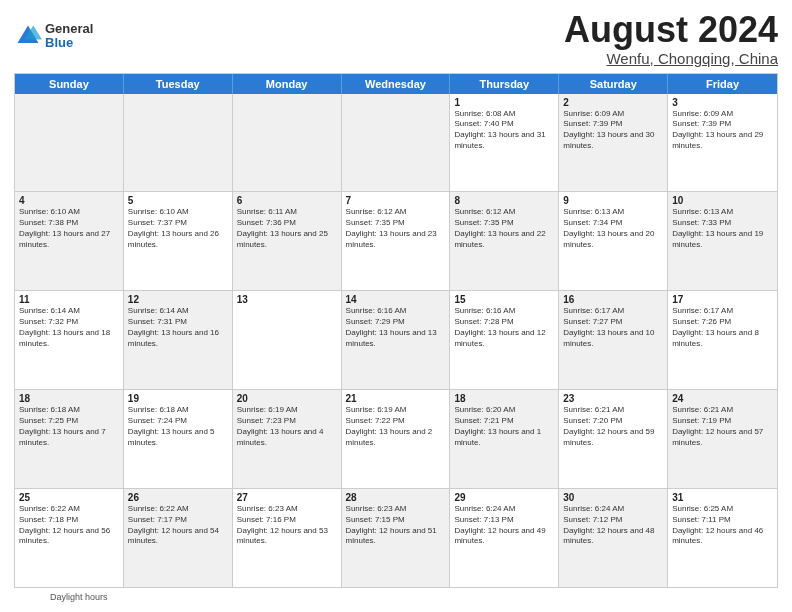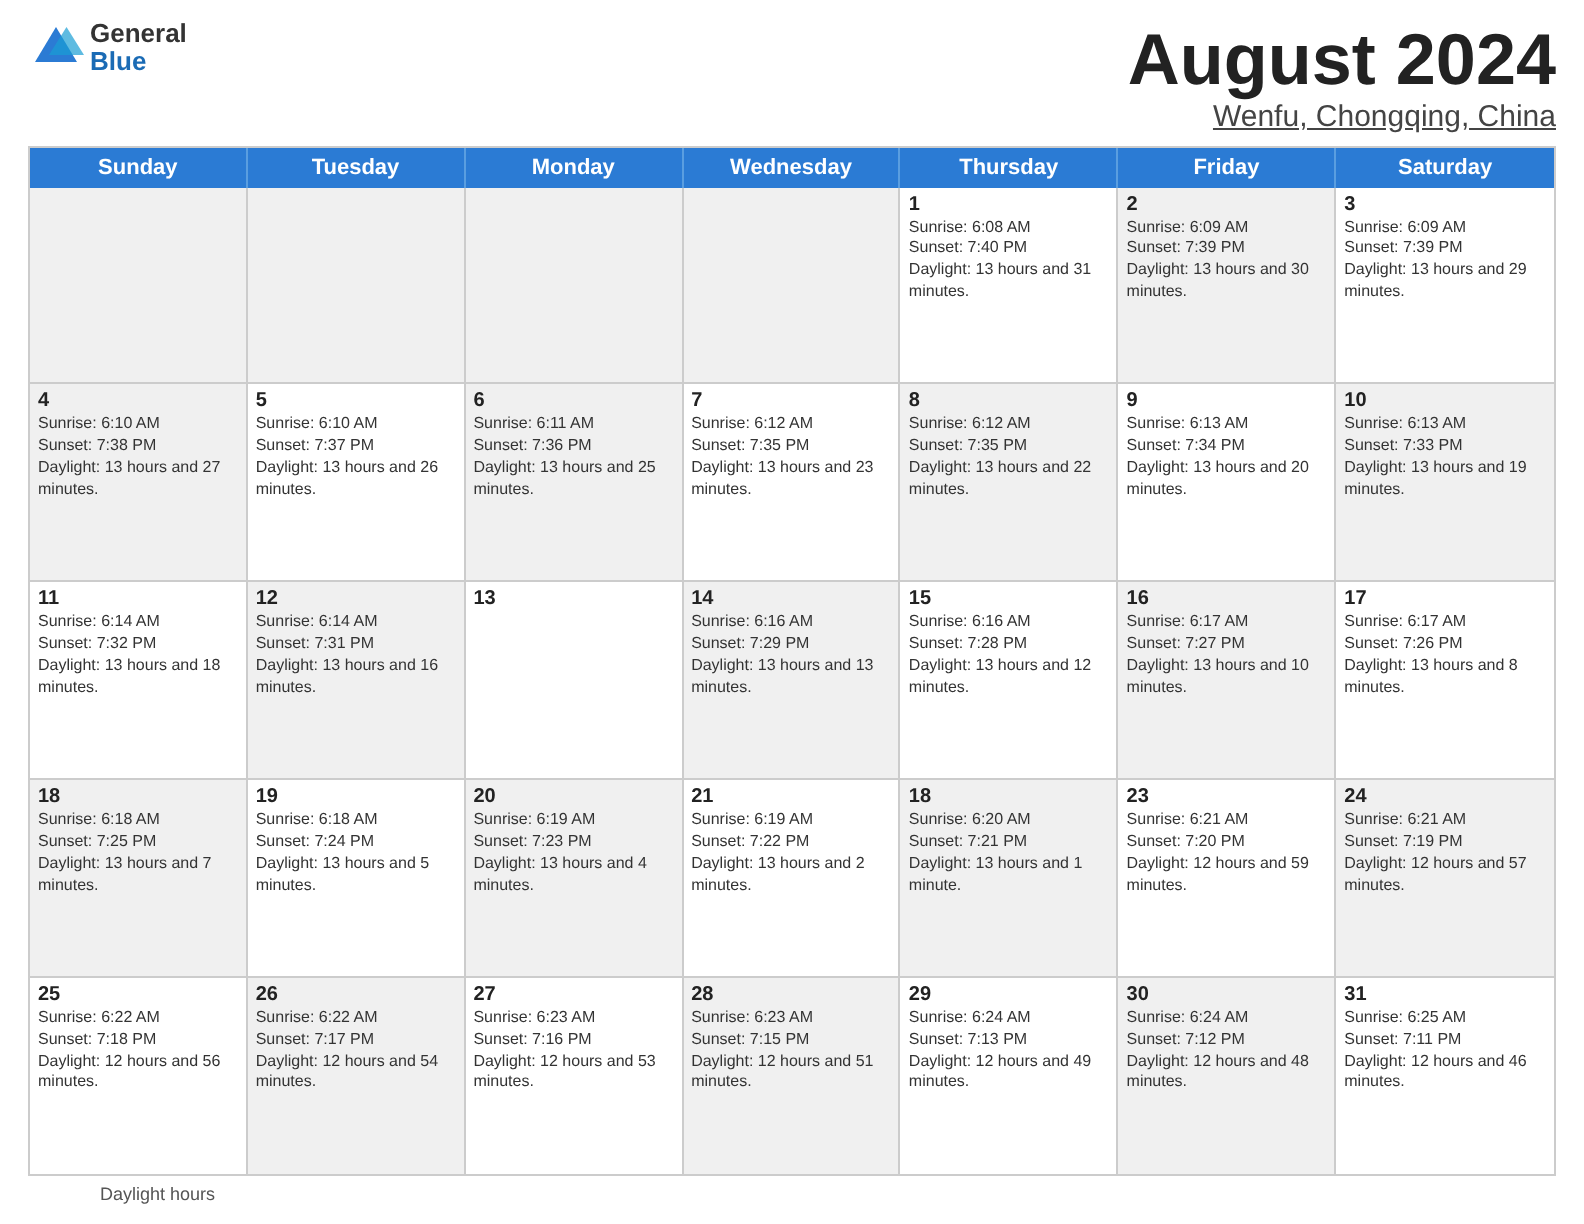--- a/index.html
+++ b/index.html
@@ -20,21 +20,21 @@
     .header {
       display: flex;
       align-items: flex-start;
       justify-content: space-between;
       margin-bottom: 6px;
     }
     .logo {
       display: flex;
       align-items: center;
       gap: 3px;
-      margin-top: 0;
+      margin-top: 12px;
     }
     .logo-text {
       display: flex;
       flex-direction: column;
       font-size: 13px;
       font-weight: bold;
       line-height: 1.1;
     }
     .logo-general { color: #333; }
     .logo-blue { color: #1a6bb5; }
@@ -141,22 +141,22 @@
     </div>
   </div>
 
   <div class="calendar">
     <div class="cal-header-row">
     <div class="cal-header-cell">Sunday</div>
         <div class="cal-header-cell">Tuesday</div>
         <div class="cal-header-cell">Monday</div>
         <div class="cal-header-cell">Wednesday</div>
         <div class="cal-header-cell">Thursday</div>
+        <div class="cal-header-cell">Saturday</div>
         <div class="cal-header-cell">Friday</div>
-        <div class="cal-header-cell">Saturday</div>
       </div>
     <div class="cal-body">
     <div class="cal-week">
           <div class="cal-cell empty shaded"></div>
           <div class="cal-cell empty shaded"></div>
           <div class="cal-cell empty shaded"></div>
           <div class="cal-cell empty shaded"></div>
           <div class="cal-cell">
             <span class="day-num">1</span>
             <div class="cell-text">Sunrise: 6:08 AM<br>Sunset: 7:40 PM<br>Daylight: 13 hours and 31 minutes.</div>

